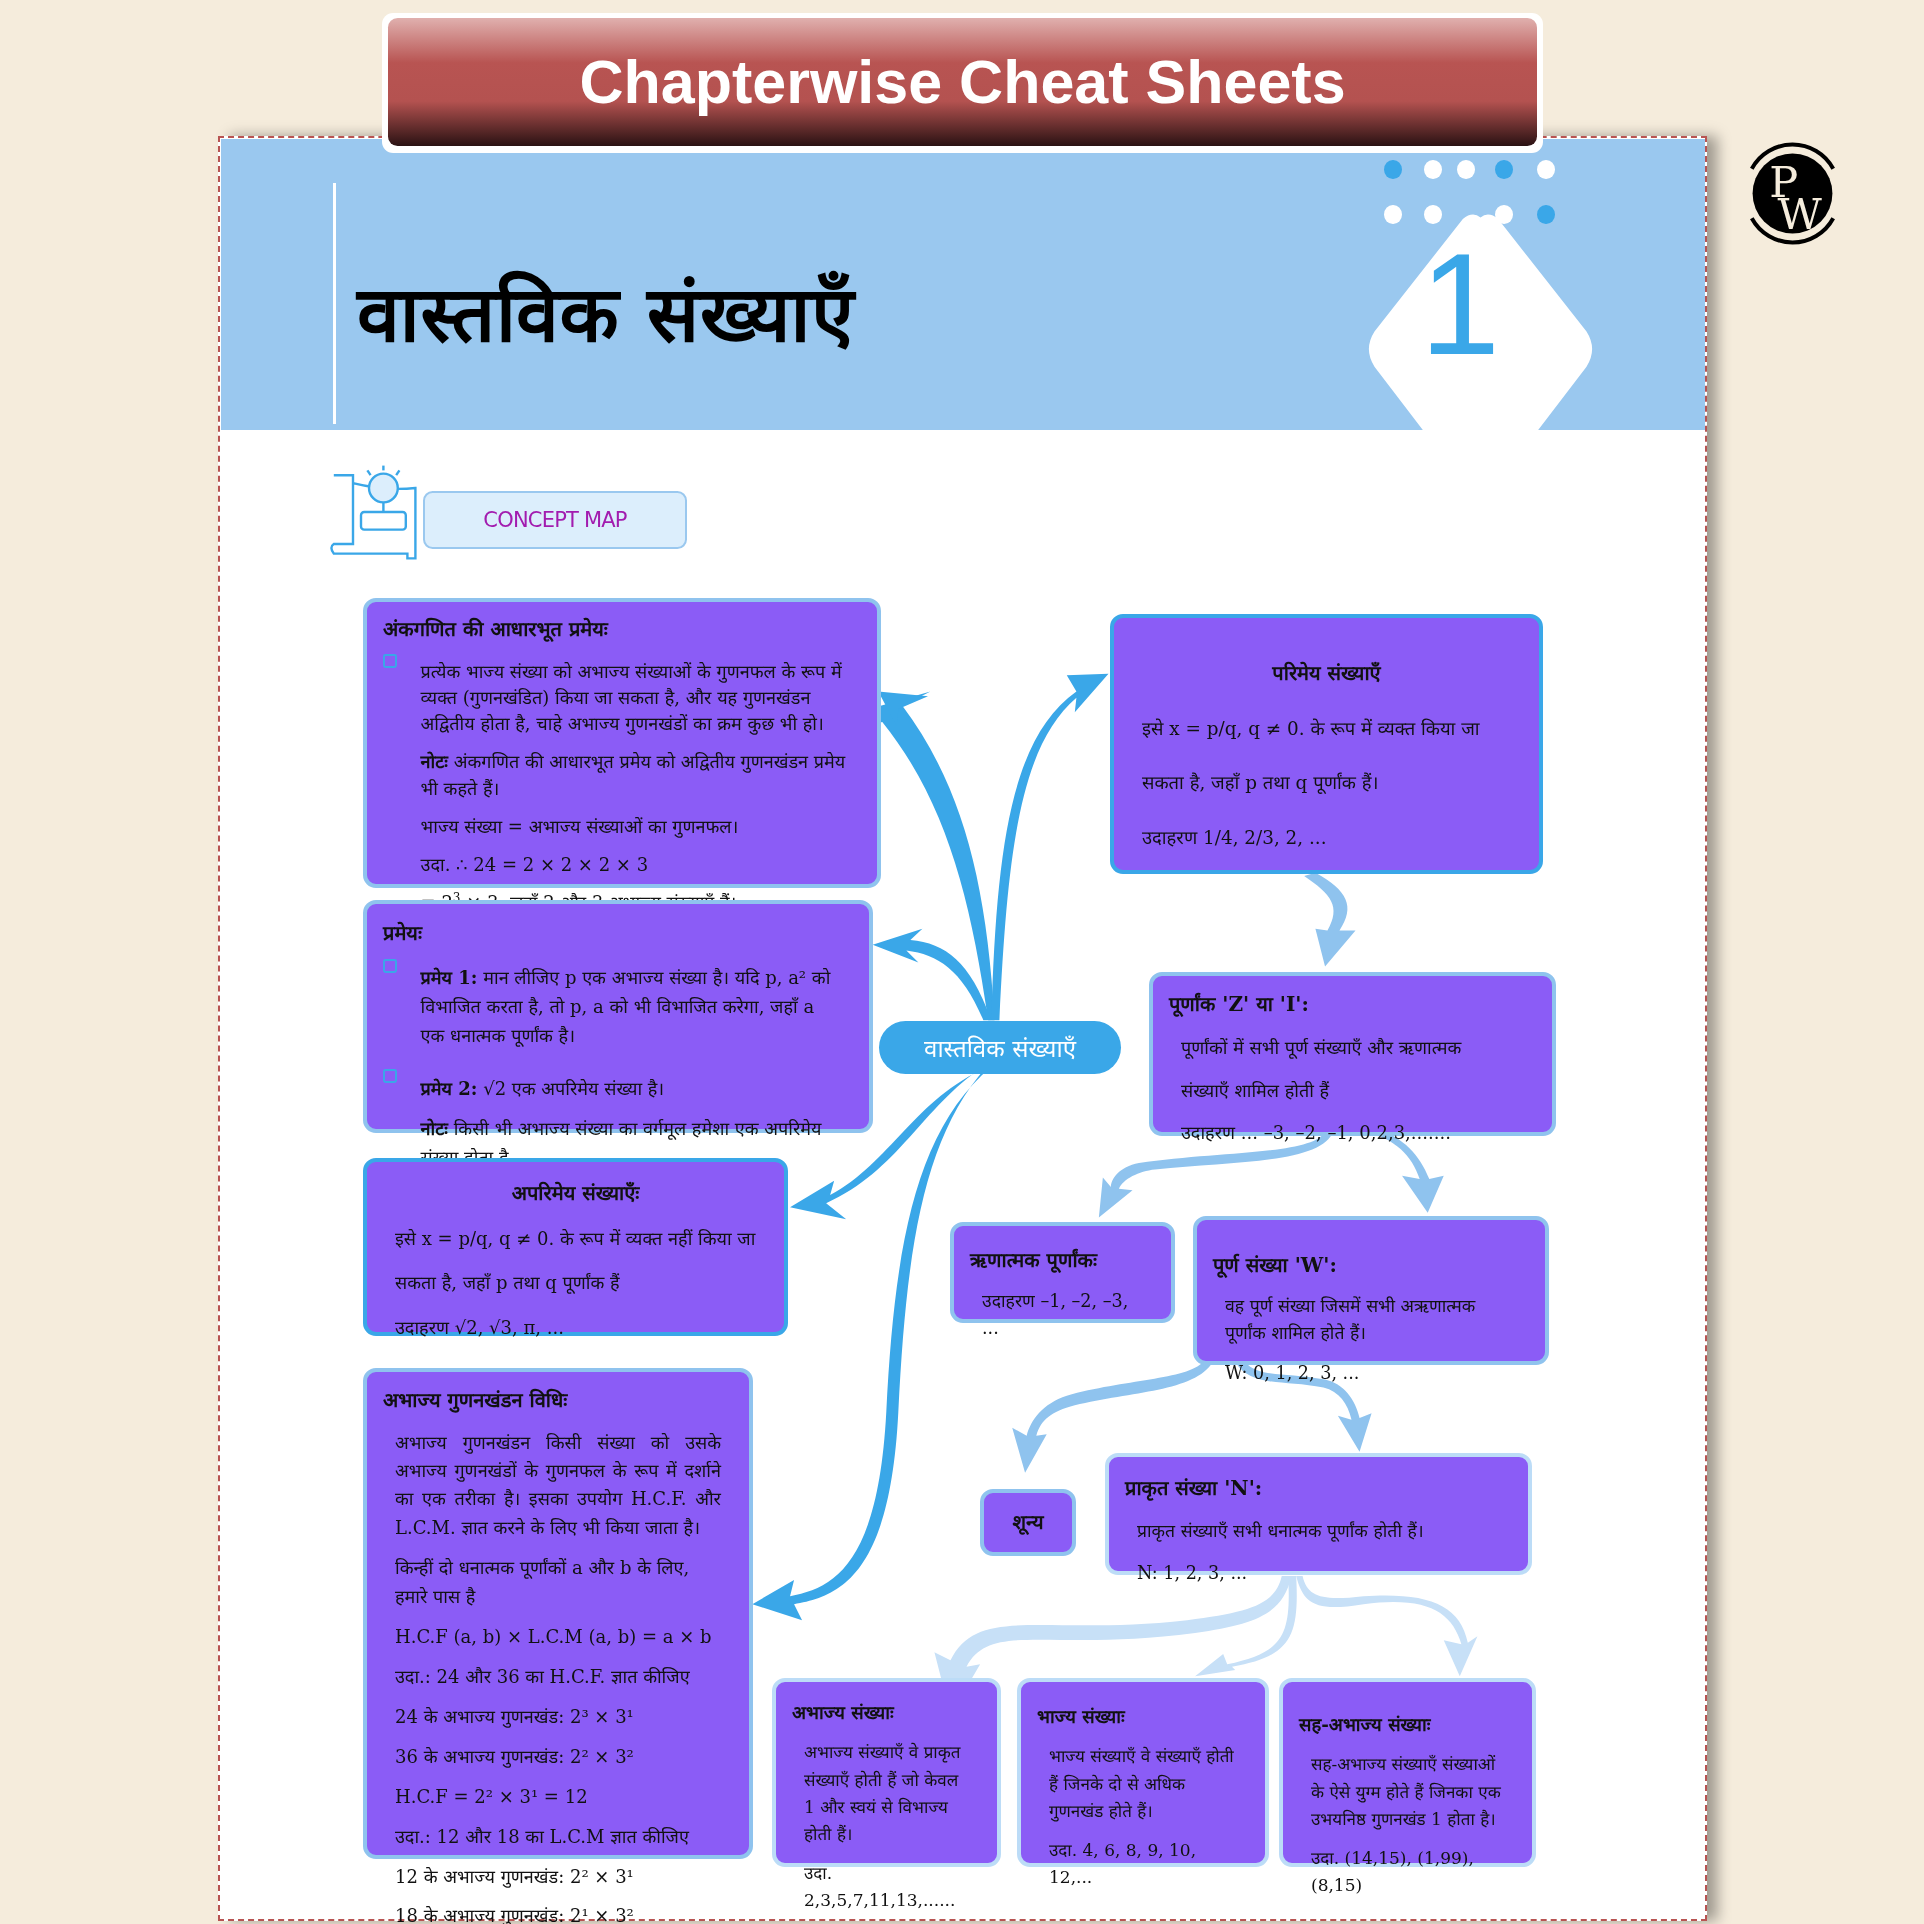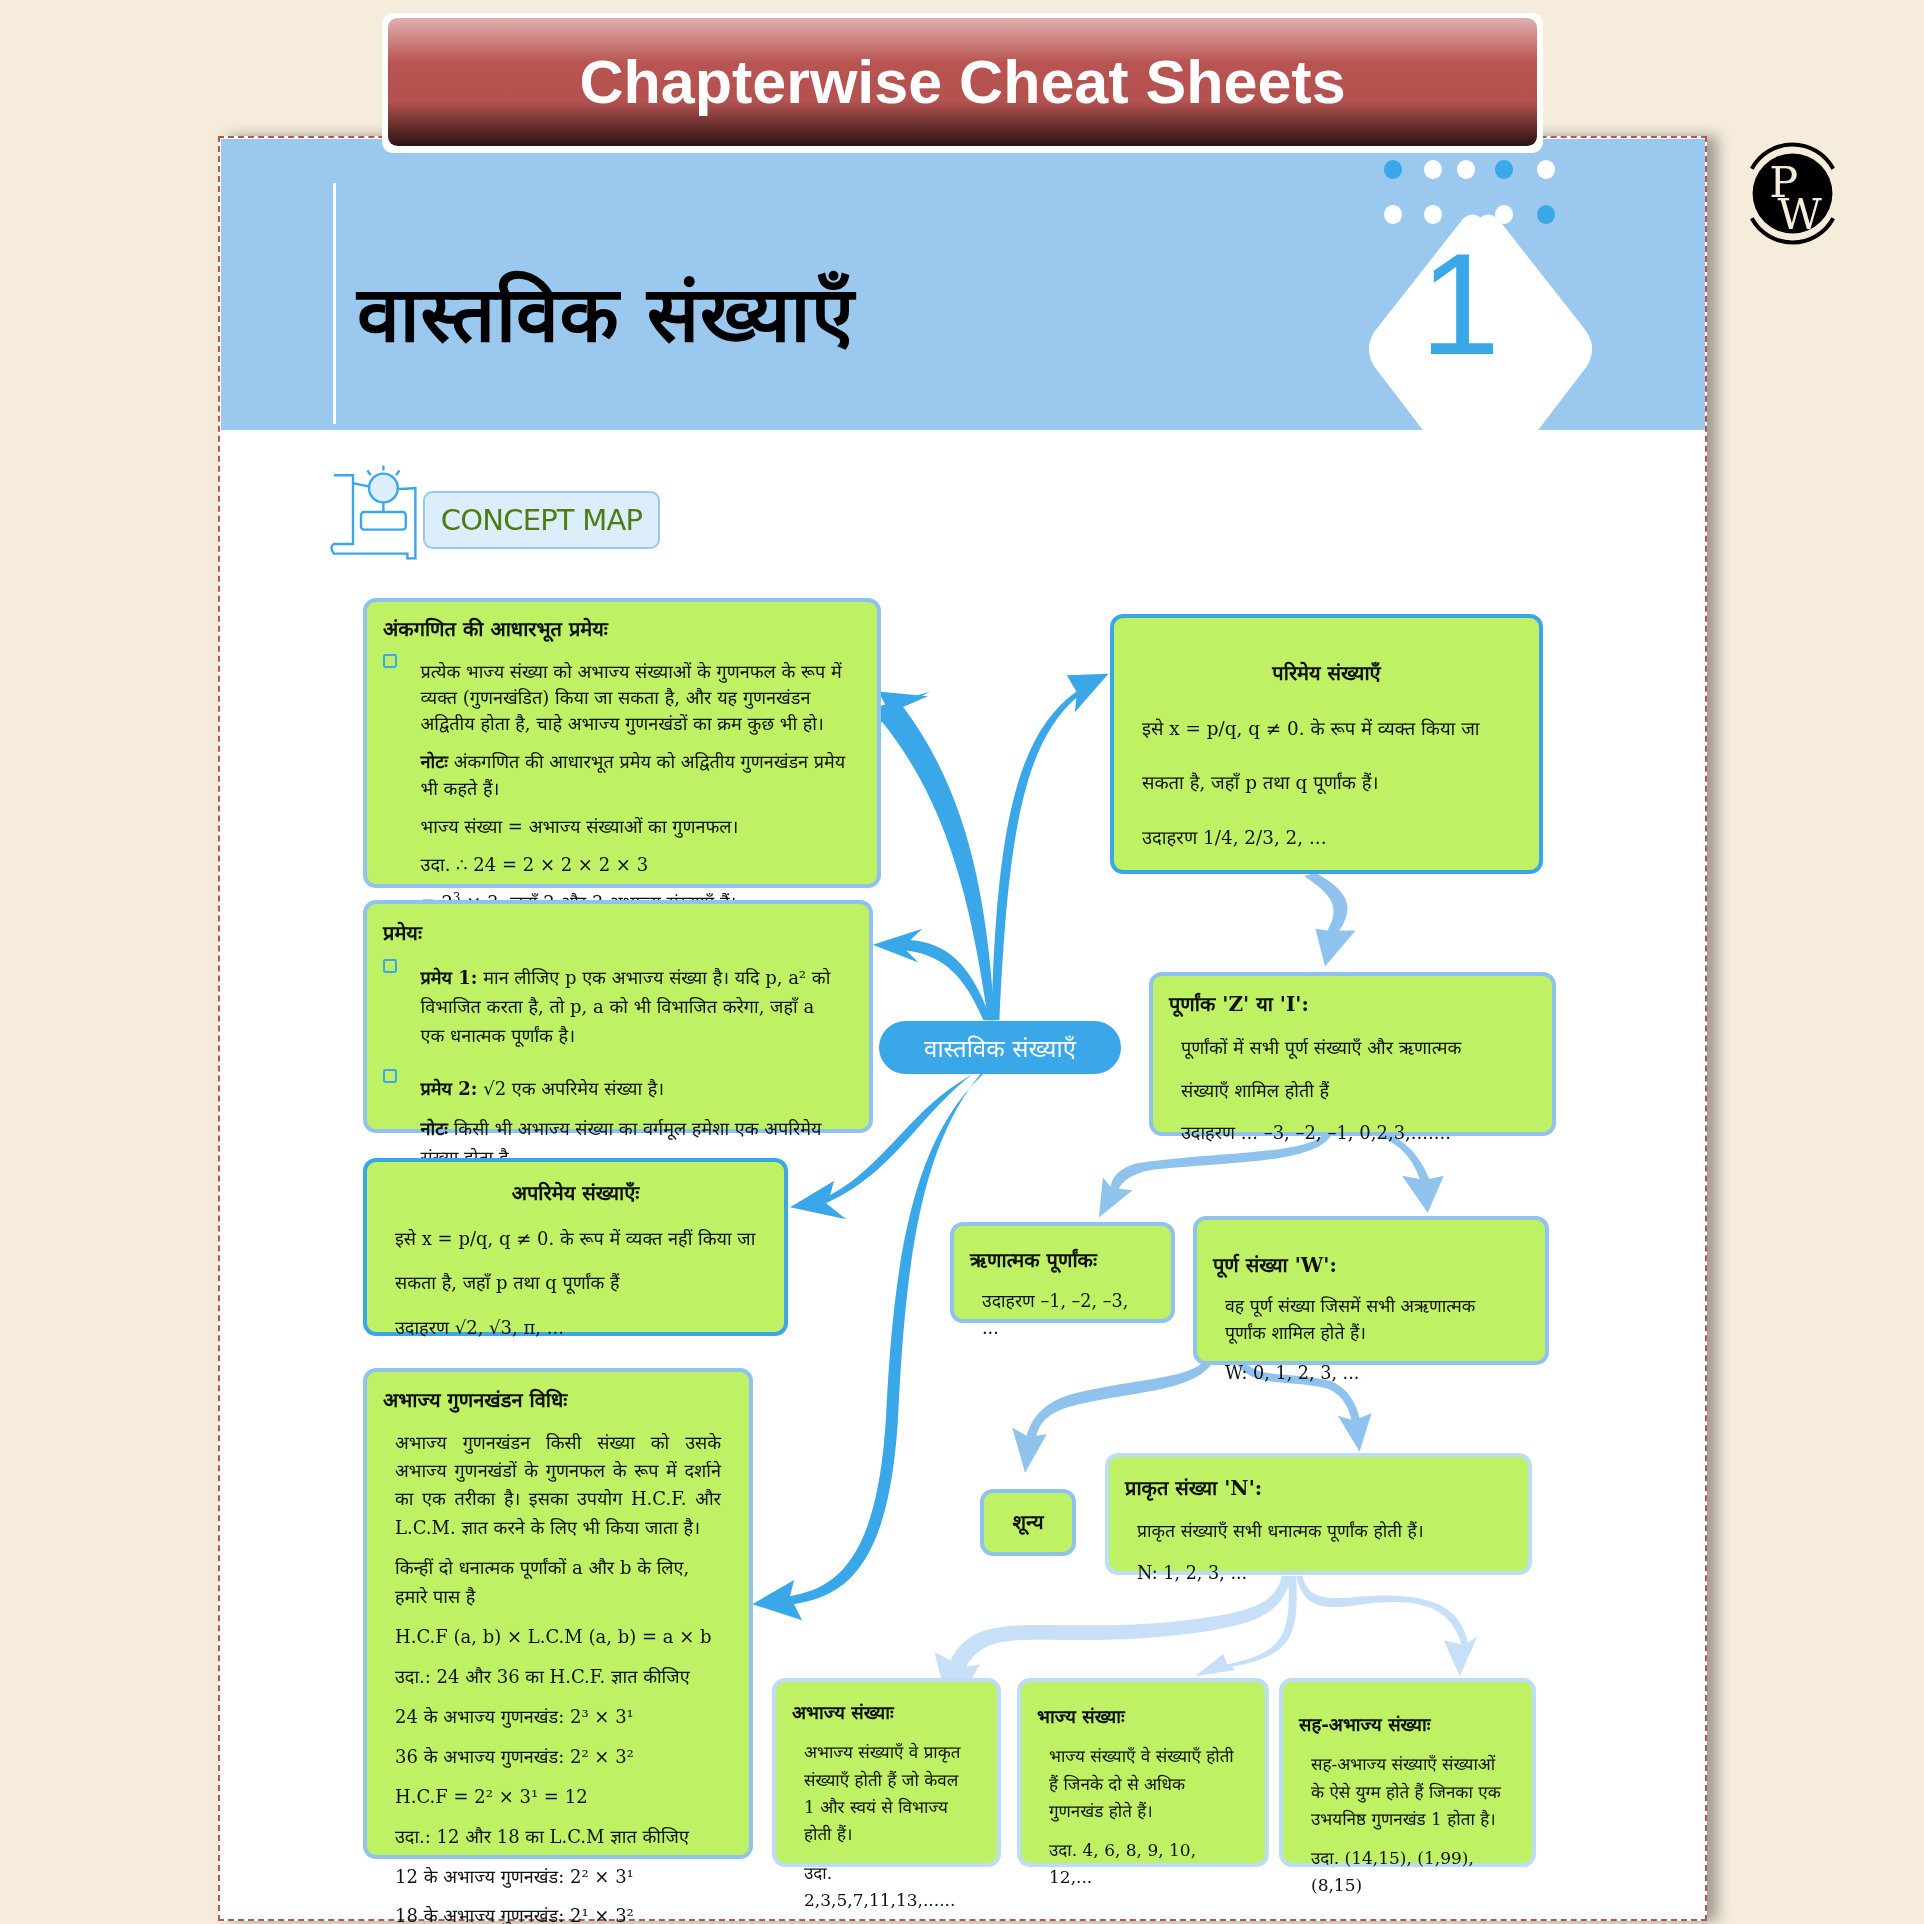--- a/index.html
+++ b/index.html
@@ -8,22 +8,22 @@
   .hero{position:absolute;left:221px;top:139px;width:1484px;height:291px;background:#9ac8ef;overflow:hidden;}
   .hero-bar{position:absolute;left:112px;top:44px;width:3.2px;height:241px;background:#fff;}
   .hero-title{position:absolute;left:136px;top:120px;font-family:"DejaVu Sans",sans-serif;font-weight:bold;font-size:77px;color:#000;letter-spacing:0.8px;}
   .chapter-num{position:absolute;left:1420px;top:221px;width:120px;text-align:center;font-family:"Liberation Sans",sans-serif;font-size:152px;color:#3aa7e8;line-height:1;}
   .dot{position:absolute;width:17.6px;height:19px;border-radius:50%;}
   .banner{position:absolute;left:382px;top:13px;width:1161px;height:140px;border-radius:11.2px;background:#fff;}
   .banner-inner{position:absolute;left:388px;top:17.6px;width:1149px;height:128px;border-radius:9.6px;background:linear-gradient(to bottom,#e0b0ae 0%,#b85452 35%,#b45250 65%,#2a1213 100%);display:flex;align-items:center;justify-content:center;}
   .banner-text{font-family:"Liberation Sans",sans-serif;font-weight:bold;font-size:61px;color:#fff;}
   .logo{position:absolute;left:1739px;top:140px;width:107px;height:107px;}
   .cm{position:absolute;left:329px;top:464px;width:337px;height:96px;}
-  .cm-label{position:absolute;left:423px;top:491px;width:237px;height:58px;background:#dceefc;border:2.4px solid #9ac8ef;border-radius:9.6px;box-sizing:border-box;font-family:"DejaVu Sans",sans-serif;font-size:29px;color:#4d7c0f;display:flex;align-items:center;justify-content:center;letter-spacing:-0.8px;}
-  .box{position:absolute;background:#bef264;border:4.8px solid #8fc3ee;border-radius:13px;box-sizing:border-box;padding:13px 16px;font-size:19px;line-height:1.55;}
+  .cm-label{position:absolute;left:423px;top:491px;width:264px;height:58px;background:#dceefc;border:2.4px solid #9ac8ef;border-radius:9.6px;box-sizing:border-box;font-family:"DejaVu Sans",sans-serif;font-size:21px;color:#a21caf;display:flex;align-items:center;justify-content:center;letter-spacing:-0.8px;}
+  .box{position:absolute;background:#8b5cf6;border:4.8px solid #8fc3ee;border-radius:13px;box-sizing:border-box;padding:13px 16px;font-size:19px;line-height:1.55;}
   .box.dark{border-color:#3aa7e8;}
   .box.light{border-color:#bcdcf7;}
   .box h4{margin:0 0 3.2px 0;font-size:20px;font-weight:bold;}
   .box.center h4{text-align:center;}
   .box p{margin:12px;}
   .bullet{display:flex;gap:11.2px;}
   .chk{flex:0 0 14.4px;height:14.4px;border:2.4px solid #3aa7e8;border-radius:2.4px;margin-top:6.4px;box-sizing:border-box;}
   .bl{flex:1;}
   .center-node{position:absolute;left:879px;top:1021px;width:242px;height:53px;background:#3aa7e8;border-radius:27px;color:#fff;font-family:"DejaVu Sans",sans-serif;font-size:24px;display:flex;align-items:center;justify-content:center;}
   svg.arrows{position:absolute;left:0;top:0;width:1925px;height:1925px;pointer-events:none;}

